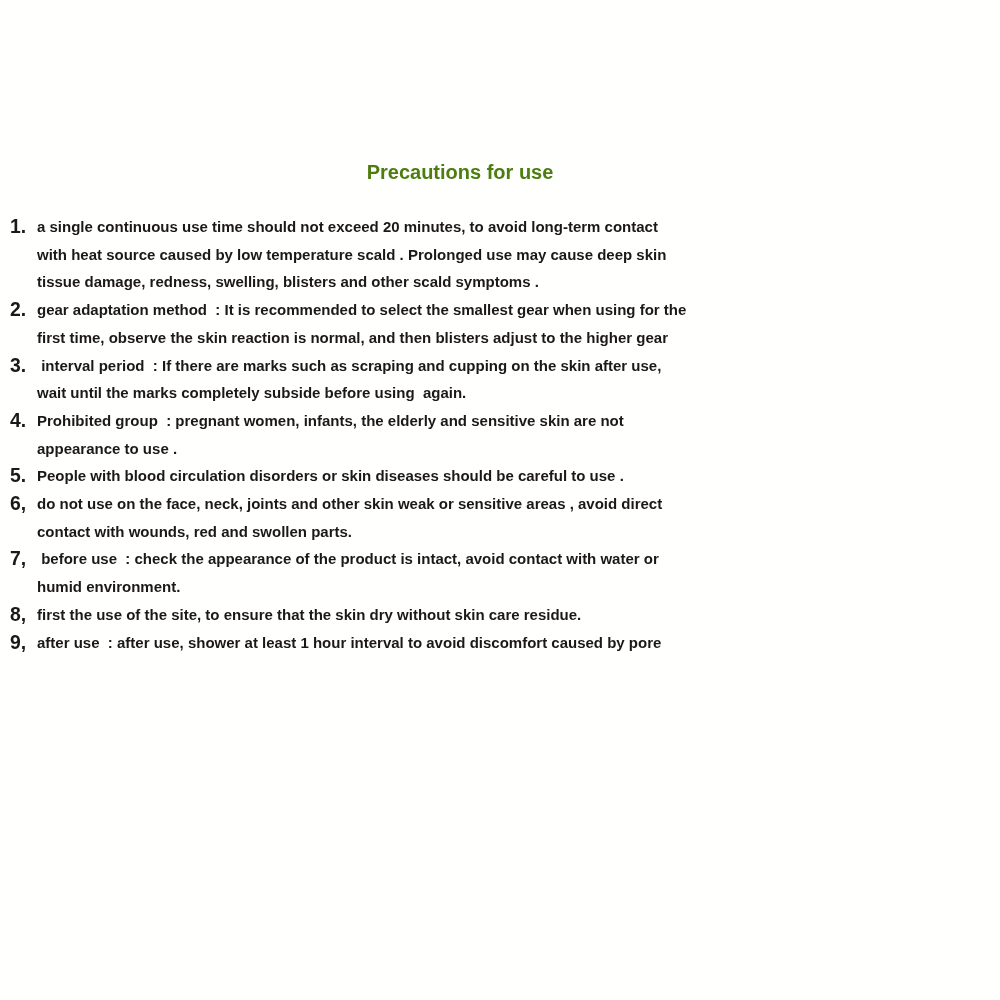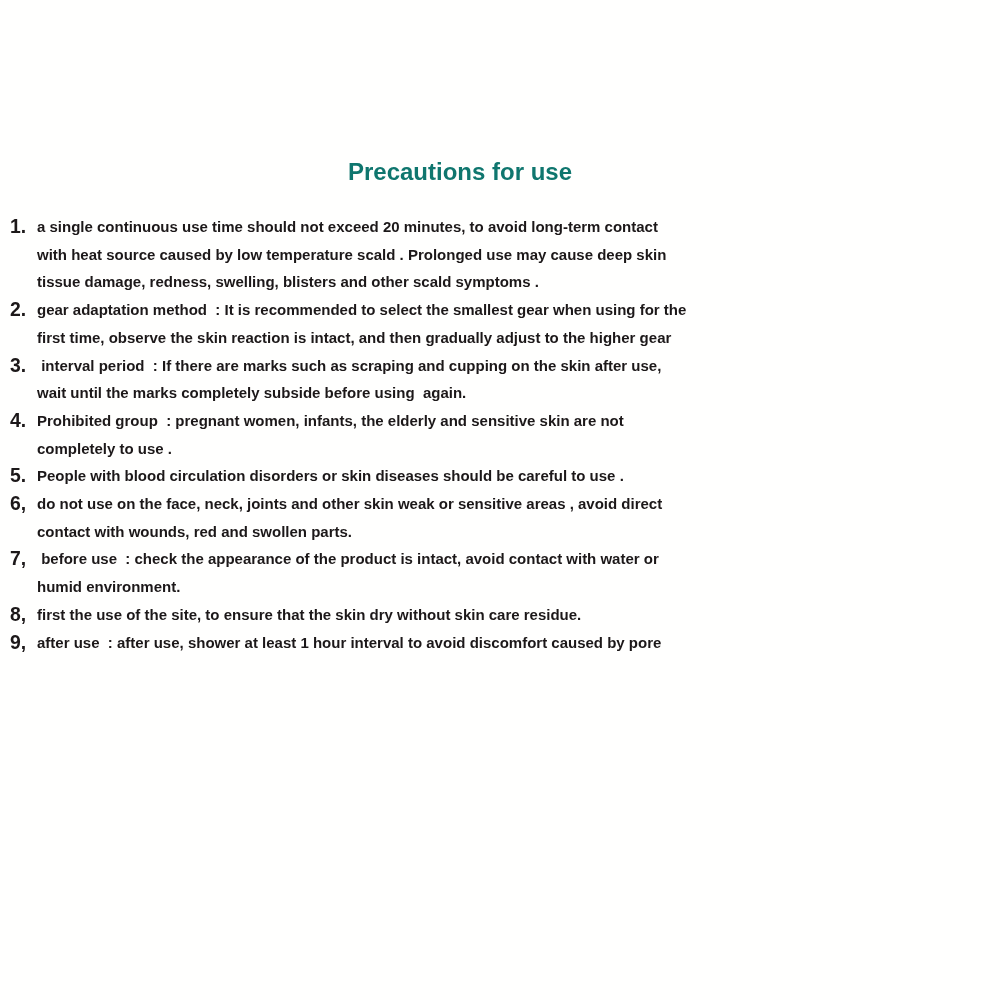--- a/index.html
+++ b/index.html
@@ -18,24 +18,24 @@
     -webkit-font-smoothing: antialiased;
   }
   .title-wrap {
     position: absolute;
     top: 158px;
     left: 0;
     width: 920px;
     text-align: center;
   }
   .title {
-    font-size: 24px;
+    font-size: 20px;
     font-weight: 700;
     line-height: 28px;
-    color: #0f766e;
+    color: #4d7c0f;
   }
   .list {
     position: absolute;
     top: 213px;
     left: 10px;
     right: 12px;
   }
   .item {
     display: flex;
     align-items: flex-start;
@@ -73,35 +73,35 @@
         <div class="text">
           <div class="line">a single continuous use time should not exceed 20 minutes, to avoid long-term contact</div>
           <div class="line">with heat source caused by low temperature scald . Prolonged use may cause deep skin</div>
           <div class="line">tissue damage, redness, swelling, blisters and other scald symptoms .</div>
         </div>
       </div>
       <div class="item">
         <span class="marker">2.</span>
         <div class="text">
           <div class="line">gear adaptation method  : It is recommended to select the smallest gear when using for the</div>
-          <div class="line">first time, observe the skin reaction is intact, and then gradually adjust to the higher gear</div>
+          <div class="line">first time, observe the skin reaction is normal, and then blisters adjust to the higher gear</div>
         </div>
       </div>
       <div class="item">
         <span class="marker">3.</span>
         <div class="text">
           <div class="line"> interval period  : If there are marks such as scraping and cupping on the skin after use,</div>
           <div class="line">wait until the marks completely subside before using  again.</div>
         </div>
       </div>
       <div class="item">
         <span class="marker">4.</span>
         <div class="text">
           <div class="line">Prohibited group  : pregnant women, infants, the elderly and sensitive skin are not</div>
-          <div class="line">completely to use .</div>
+          <div class="line">appearance to use .</div>
         </div>
       </div>
       <div class="item">
         <span class="marker">5.</span>
         <div class="text">
           <div class="line">People with blood circulation disorders or skin diseases should be careful to use .</div>
         </div>
       </div>
       <div class="item">
         <span class="marker">6,</span>

